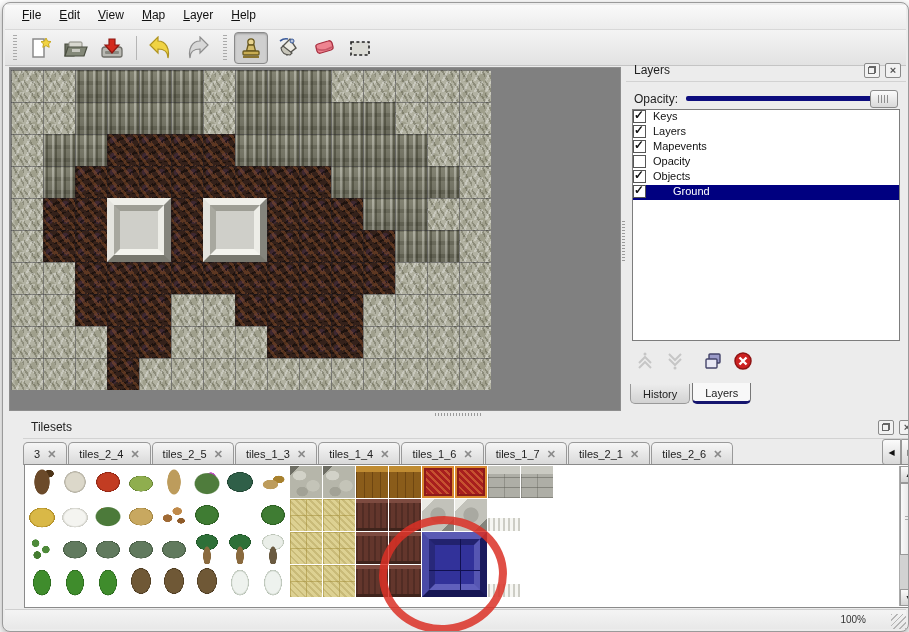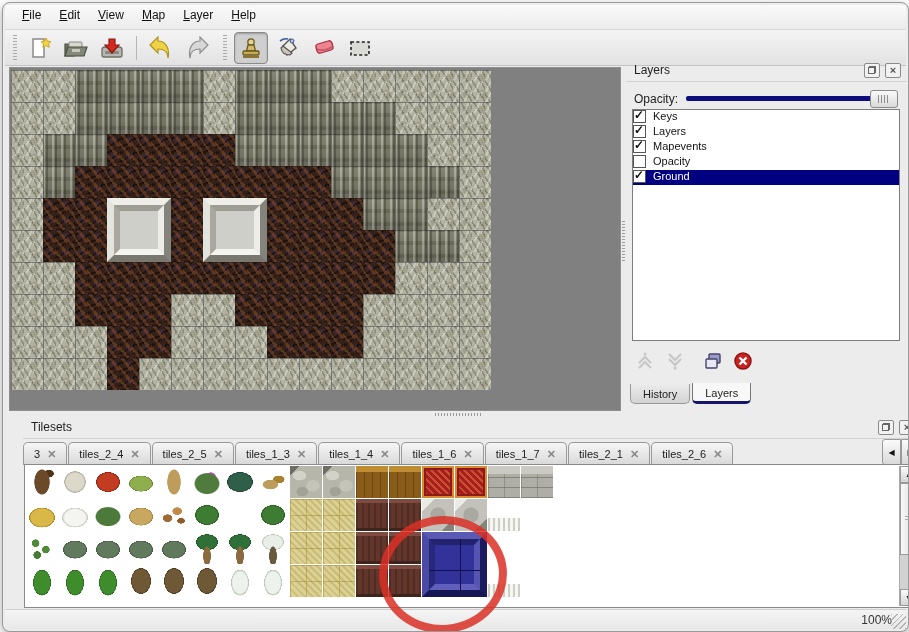--- a/index.html
+++ b/index.html
@@ -69,21 +69,21 @@
   #opacity-row{height:24px;display:flex;align-items:flex-end;padding:0 8px;}
   #opacity-label{font-size:12px;color:#222;margin-right:8px;}
   #opacity-slider{flex:1;position:relative;height:16px;}
   #opacity-groove{position:absolute;left:0;right:0;top:6px;height:5px;background:#0d0d7e;border-radius:2px;}
   #opacity-handle{position:absolute;right:0;top:0;width:26px;height:16px;border:1px solid #8a8a8a;border-radius:3px;
     background:linear-gradient(#fbfbfb,#d9d9d9);
     background-image:repeating-linear-gradient(to right,rgba(120,120,120,.8) 0 1px,transparent 1px 3px),linear-gradient(#fbfbfb,#d9d9d9);
     background-size:12px 8px,100% 100%;background-position:center center,0 0;background-repeat:no-repeat,no-repeat;}
   #layer-list{position:absolute;left:6px;right:6px;top:50px;height:230px;background:#fff;border:1px solid #7d7d7d;overflow:hidden;}
   .layer-row{height:15px;display:flex;padding-left:0;}
-  .layer-row.selected{background:#000080;}
+  .layer-row.selected{background:#000080;gap:20px;}
   .layer-row.selected .layer-name{color:#fff;}
   .layer-check{width:11px;height:11px;border:1px solid #555;background:#fff;margin-right:7px;position:relative;flex:none;}
   .layer-check.checked::after{content:"✓";position:absolute;left:0px;top:-3px;font-size:12px;font-weight:bold;color:#111;}
   .layer-name{font-size:11px;color:#111;}
   #layer-actions{position:absolute;left:6px;right:6px;top:286px;height:32px;display:flex;align-items:center;}
   .la-btn{width:26px;height:26px;display:flex;align-items:center;justify-content:center;margin-right:4px;}
   #layers-tabs{position:absolute;left:4px;bottom:0;height:24px;display:flex;align-items:flex-end;}
   .s-tab{font-size:11px;color:#222;padding:4px 12px 3px;border:1px solid #999;border-top:none;
     border-radius:0 0 5px 5px;background:linear-gradient(#ececec,#d2d2d2);margin-right:2px;}
   .s-tab.active{background:#f8f8f8;border-color:#777;border-bottom:3px solid #15156e;padding-bottom:2px;}
@@ -177,21 +177,21 @@
     display:flex;align-items:center;justify-content:center;font-size:7px;color:#222;}
   #sb-up{top:0;}#sb-up::before{content:"▲";}
   #sb-down{bottom:0;}#sb-down::before{content:"▼";}
   #sb-thumb{position:absolute;left:0;top:17px;width:17px;height:72px;box-sizing:border-box;background:linear-gradient(90deg,#fafafa,#d8d8d8);border:1px solid #999;}
   #sb-thumb::after{content:"";position:absolute;left:4px;right:4px;top:32px;height:6px;
     background-image:repeating-linear-gradient(to bottom,#aaa 0 1px,transparent 1px 3px);}
 
   
   #statusbar{position:absolute;left:2px;right:2px;bottom:2px;height:19px;background:linear-gradient(#f4f4f4,#e8e8e8);
     border-top:1px solid #cfcfcf;display:flex;align-items:center;justify-content:flex-end;}
-  #zoom-level{font-size:12px;color:#333;margin-right:14px;}
+  #zoom-level{font-size:10px;color:#333;margin-right:40px;}
   #resize-grip{position:absolute;right:2px;bottom:2px;width:15px;height:15px;
     background-image:repeating-linear-gradient(135deg,#b5b5b5 0 1px,transparent 1px 4px);}
 
   
   #red-circle{position:absolute;left:376px;top:513px;width:112px;height:101px;border:8px solid rgba(219,48,38,.85);
     border-radius:50%;transform:rotate(-5deg);z-index:40;pointer-events:none;}
 </style>
 </head>
 <body>
 
@@ -459,20 +459,24 @@
           <span class="layer-check checked"></span>
           <span class="layer-name">Layers</span>
         </div>
         <div class="layer-row">
           <span class="layer-check checked"></span>
           <span class="layer-name">Mapevents</span>
         </div>
         <div class="layer-row">
           <span class="layer-check"></span>
           <span class="layer-name">Opacity</span>
+        </div>
+        <div class="layer-row">
+          <span class="layer-check checked"></span>
+          <span class="layer-name">Objects</span>
         </div>
         <div class="layer-row selected">
           <span class="layer-check checked"></span>
           <span class="layer-name">Ground</span>
         </div>
       </div>
     <div id="layer-actions">
       <span class="la-btn">
         <svg width="20" height="20" viewBox="0 0 20 20">
             <path d="M4 12 L10 6 L16 12" fill="none" stroke="#c6c6c6" stroke-width="2"></path>

